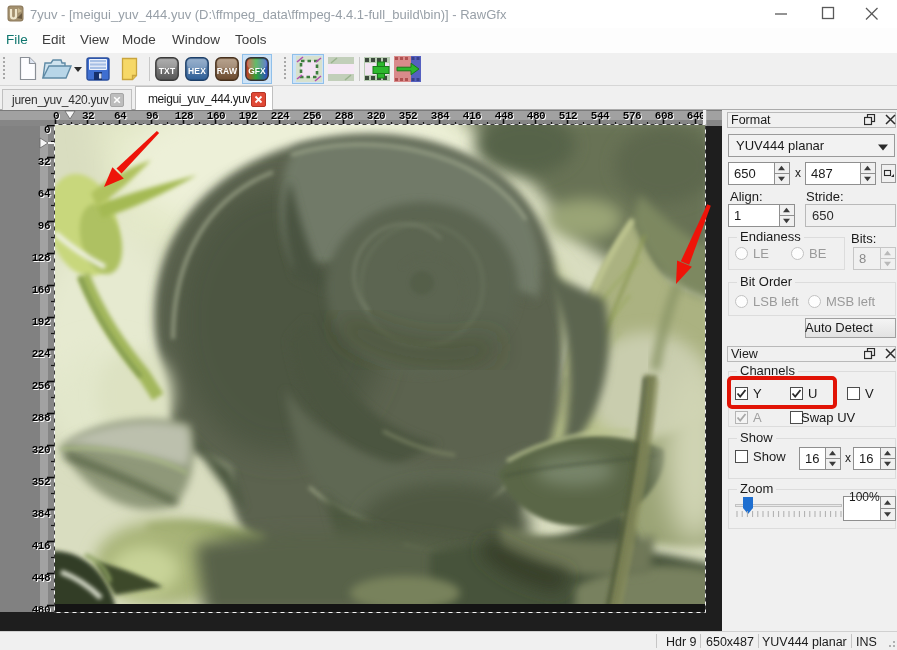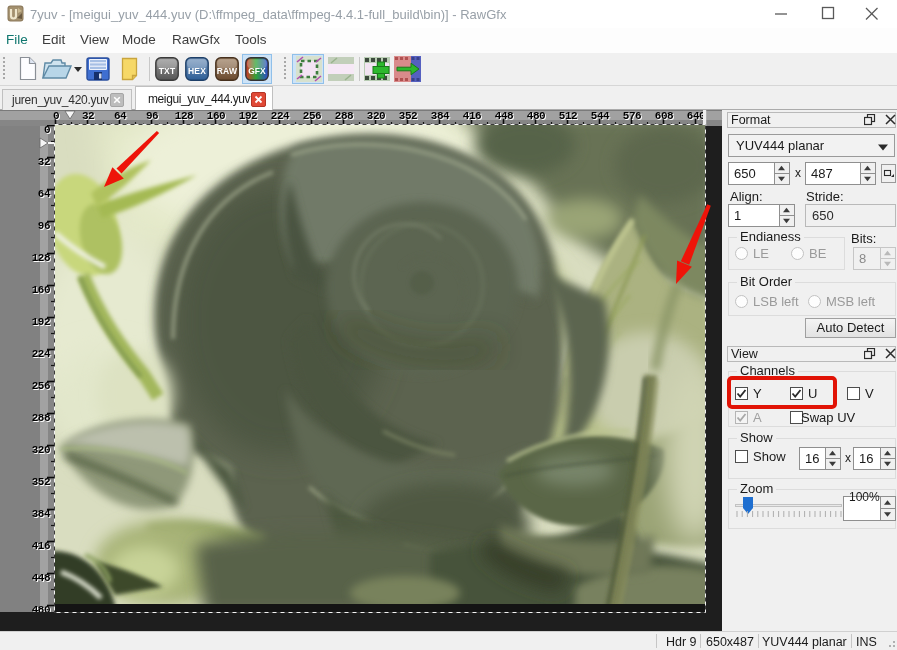--- a/index.html
+++ b/index.html
@@ -22,21 +22,21 @@
  <rect x="52.5" y="7.5" width="11" height="11" fill="none" stroke="#595959" stroke-width="1.3"></rect>
  <line x1="96" y1="8" x2="107.5" y2="19.5" stroke="#595959" stroke-width="1.3"></line>
  <line x1="107.5" y1="8" x2="96" y2="19.5" stroke="#595959" stroke-width="1.3"></line>
 </svg>
 
 <div class="abs" style="left:0;top:28px;width:897px;height:25px;background:#fdfdfd;"></div>
 <div class="abs" style="left:6px;top:32px;font-size:13.5px;color:#0f766e;">File</div>
 <div class="abs" style="left:42px;top:32px;font-size:13.5px;color:#3d3d3d;">Edit</div>
 <div class="abs" style="left:80px;top:32px;font-size:13.5px;color:#3d3d3d;">View</div>
 <div class="abs" style="left:122px;top:32px;font-size:13.5px;color:#3d3d3d;">Mode</div>
-<div class="abs" style="left:172px;top:32px;font-size:13.5px;color:#3d3d3d;">RawGfx</div>
+<div class="abs" style="left:172px;top:32px;font-size:13.5px;color:#3d3d3d;">Window</div>
 <div class="abs" style="left:235px;top:32px;font-size:13.5px;color:#3d3d3d;">Tools</div>
 
 <div class="abs" style="left:0;top:53px;width:897px;height:33px;background:#f0f0f0;border-bottom:1px solid #d6d6d6;"></div>
 <svg class="abs" style="left:2px;top:56px;" width="6" height="26" viewBox="0 0 6 26">
       <rect x="1" y="1" width="2" height="2" fill="#a8a8a8"></rect>
       <rect x="1" y="5" width="2" height="2" fill="#a8a8a8"></rect>
       <rect x="1" y="9" width="2" height="2" fill="#a8a8a8"></rect>
       <rect x="1" y="13" width="2" height="2" fill="#a8a8a8"></rect>
       <rect x="1" y="17" width="2" height="2" fill="#a8a8a8"></rect>
       <rect x="1" y="21" width="2" height="2" fill="#a8a8a8"></rect>
@@ -585,21 +585,21 @@
  <path d="M4.0,7.25 l3.5,-4.5 l3.5,4.5 z" fill="#b9b9b9"></path>
  <path d="M4.0,13.75 l3.5,4.5 l3.5,-4.5 z" fill="#b9b9b9"></path>
 </svg>
 <div class="abs" style="left:728px;top:282px;width:168px;height:34px;border:1px solid #dcdcdc;"></div>
 <div class="abs" style="left:737px;top:274px;font-size:13px;color:#1a1a1a;background:#f0f0f0;padding:0 3px;">Bit Order</div>
 <div class="abs" style="left:735px;top:295px;width:13px;height:13px;background:#fdfdfd;border:1px solid #c2c2c2;border-radius:50%;"></div>
 <div class="abs" style="left:753px;top:294px;font-size:13px;color:#9a9a9a;">LSB left</div>
 <div class="abs" style="left:808px;top:295px;width:13px;height:13px;background:#fdfdfd;border:1px solid #c2c2c2;border-radius:50%;"></div>
 <div class="abs" style="left:826px;top:294px;font-size:13px;color:#9a9a9a;">MSB left</div>
 <div class="abs" style="left:805px;top:318px;width:91px;height:20px;background:linear-gradient(#f4f4f4,#e2e2e2);border:1px solid #9f9f9f;"></div>
-<div class="abs" style="left:805px;top:320px;width:91px;text-align:center;font-size:13px;color:#1a1a1a;">Auto Detect</div>
+<div class="abs" style="left:805px;top:320px;width:91px;font-size:13px;color:#1a1a1a;">Auto Detect</div>
 <div class="abs" style="left:727px;top:346px;width:169px;height:16px;background:#f0f0f0;border:1px solid #b9b9b9;"></div>
 <div class="abs" style="left:731px;top:347px;font-size:12.5px;color:#1a1a1a;">View</div>
 <svg class="abs" style="left:864px;top:348px;" width="32" height="12" viewBox="0 0 32 12">
       <rect x="3.5" y="0.5" width="7" height="7" fill="none" stroke="#2b2b2b" stroke-width="1.2"></rect>
       <rect x="0.5" y="3.5" width="7" height="7" fill="#f0f0f0" stroke="#2b2b2b" stroke-width="1.2"></rect>
       <path d="M22,1 l9,9 M31,1 l-9,9" stroke="#2b2b2b" stroke-width="1.5"></path>
     </svg>
 <div class="abs" style="left:728px;top:371px;width:168px;height:56px;border:1px solid #dcdcdc;"></div>
 <div class="abs" style="left:737px;top:363px;font-size:13px;color:#1a1a1a;background:#f0f0f0;padding:0 3px;">Channels</div>
 <div class="abs" style="left:735px;top:387px;width:13px;height:13px;background:#ffffff;border:1px solid #4d4d4d;"></div>

